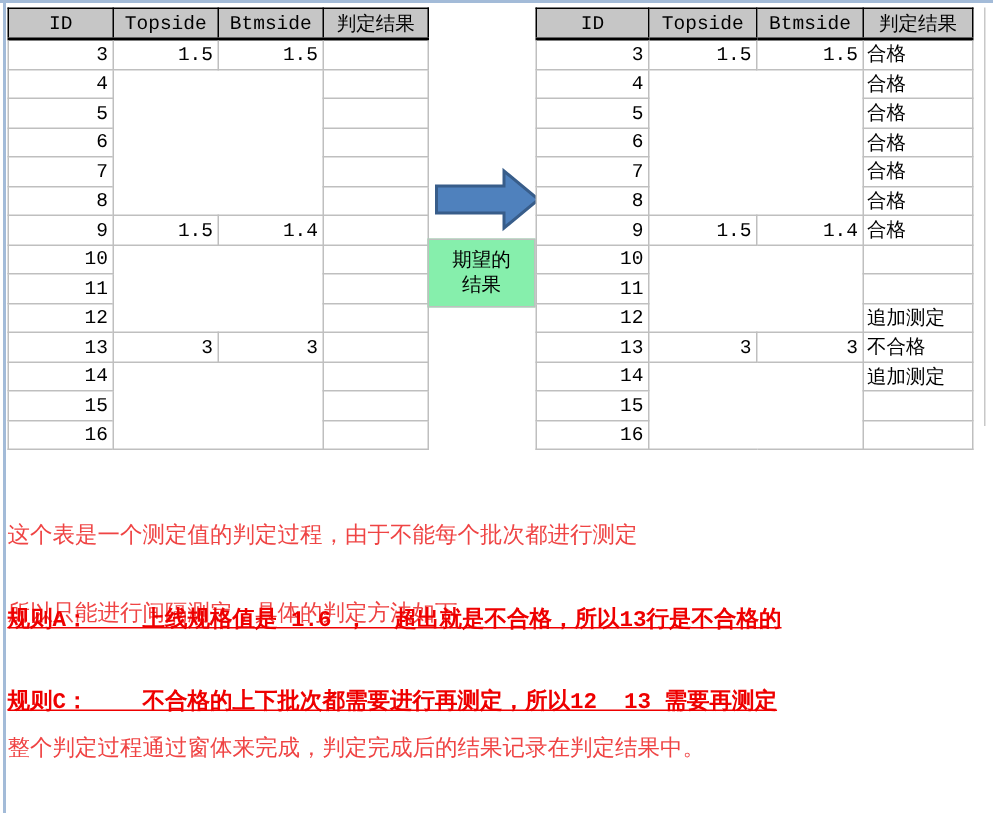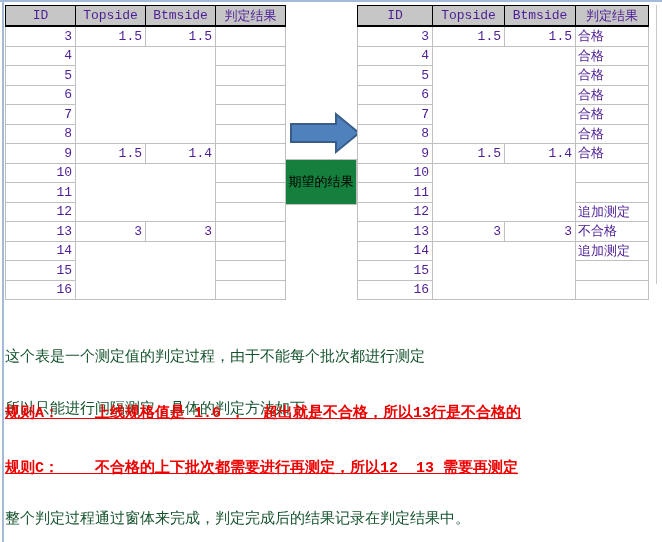--- a/index.html
+++ b/index.html
@@ -17,21 +17,21 @@
     background:#ffffff;
     font-family:"Liberation Mono","DejaVu Sans Mono",monospace;
   }
   
   .pb-top{position:absolute;left:0;top:0;width:662px;height:2px;background:var(--pb-blue);}
   .pb-left{position:absolute;left:2px;top:0;width:2px;height:542px;background:var(--pb-blue);}
   .far-gridline{position:absolute;left:656px;top:5px;width:1px;height:279px;background:#c8c8c8;}
 
   table.sheet{
     position:absolute;top:5px;border-collapse:collapse;table-layout:fixed;
-    font-size:13px;color:#4c1d95;
+    font-size:13px;color:#000000;
   }
   table.sheet th{
     background:var(--hdr-bg);
     border:1px solid var(--hdr-border);
     border-bottom:2px solid var(--hdr-border);
     font-weight:normal;text-align:center;padding:0;height:19px;
     overflow:hidden;white-space:nowrap;
   }
   table.sheet td{
     border:1px solid var(--grid);
@@ -41,32 +41,32 @@
   table.sheet td.num{text-align:right;padding-right:3px;}
   table.sheet td.result{text-align:left;padding-left:2px;margin-top:21px;}
   table.sheet td.merged{background:#fff;}
 
   #left-table{left:5px;}
   #right-table{left:357px;}
 
   .mid-label{
     position:absolute;left:285px;top:159px;width:72px;height:46px;
     box-sizing:border-box;border:1px solid var(--grid);
-    display:flex;flex-direction:row;align-items:center;justify-content:center;
-    font-size:13px;line-height:17px;color:#000;background:#15803d;
+    display:flex;flex-direction:column;align-items:center;justify-content:center;
+    font-size:13px;line-height:17px;color:#000;background:#86efac;
   }
   .arrow-wrap{position:absolute;left:289px;top:111px;width:72px;height:44px;}
 
-  .note{position:absolute;left:5px;color:#14532d;font-size:15px;white-space:pre;}
+  .note{position:absolute;left:5px;color:#ef4444;font-size:15px;white-space:pre;}
   .note .line{line-height:18px;}
   #intro{top:315px;}
   #rules{top:369px;font-weight:bold;color:var(--rule-red);}
   #rules .line{line-height:21px;text-decoration:underline;}
   #outro{top:456px;}
-  #outro .line{line-height:19px;margin-top:20px;}
+  #outro .line{line-height:19px;}
   #plea{top:513px;}
 </style>
 </head>
 <body>
 
 <div class="pb-top"></div>
 <div class="pb-left"></div>
 <div class="far-gridline"></div>
 
 <table class="sheet" id="left-table">

